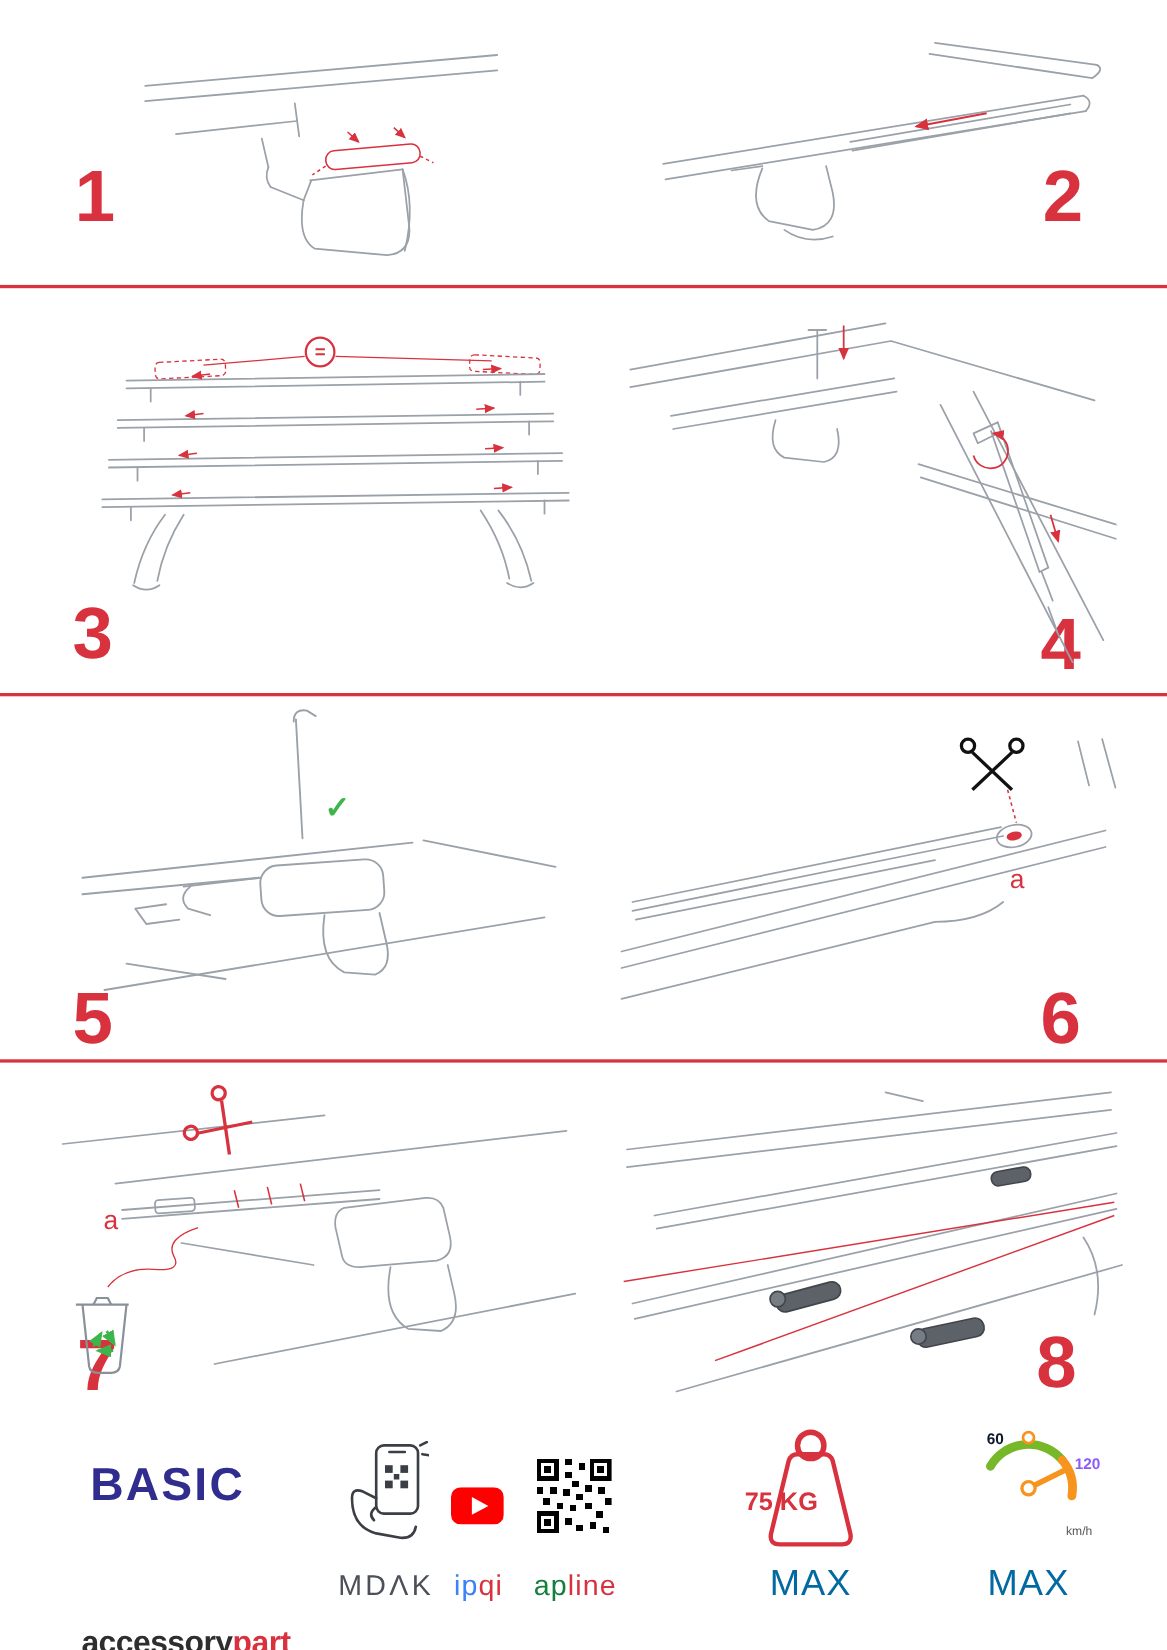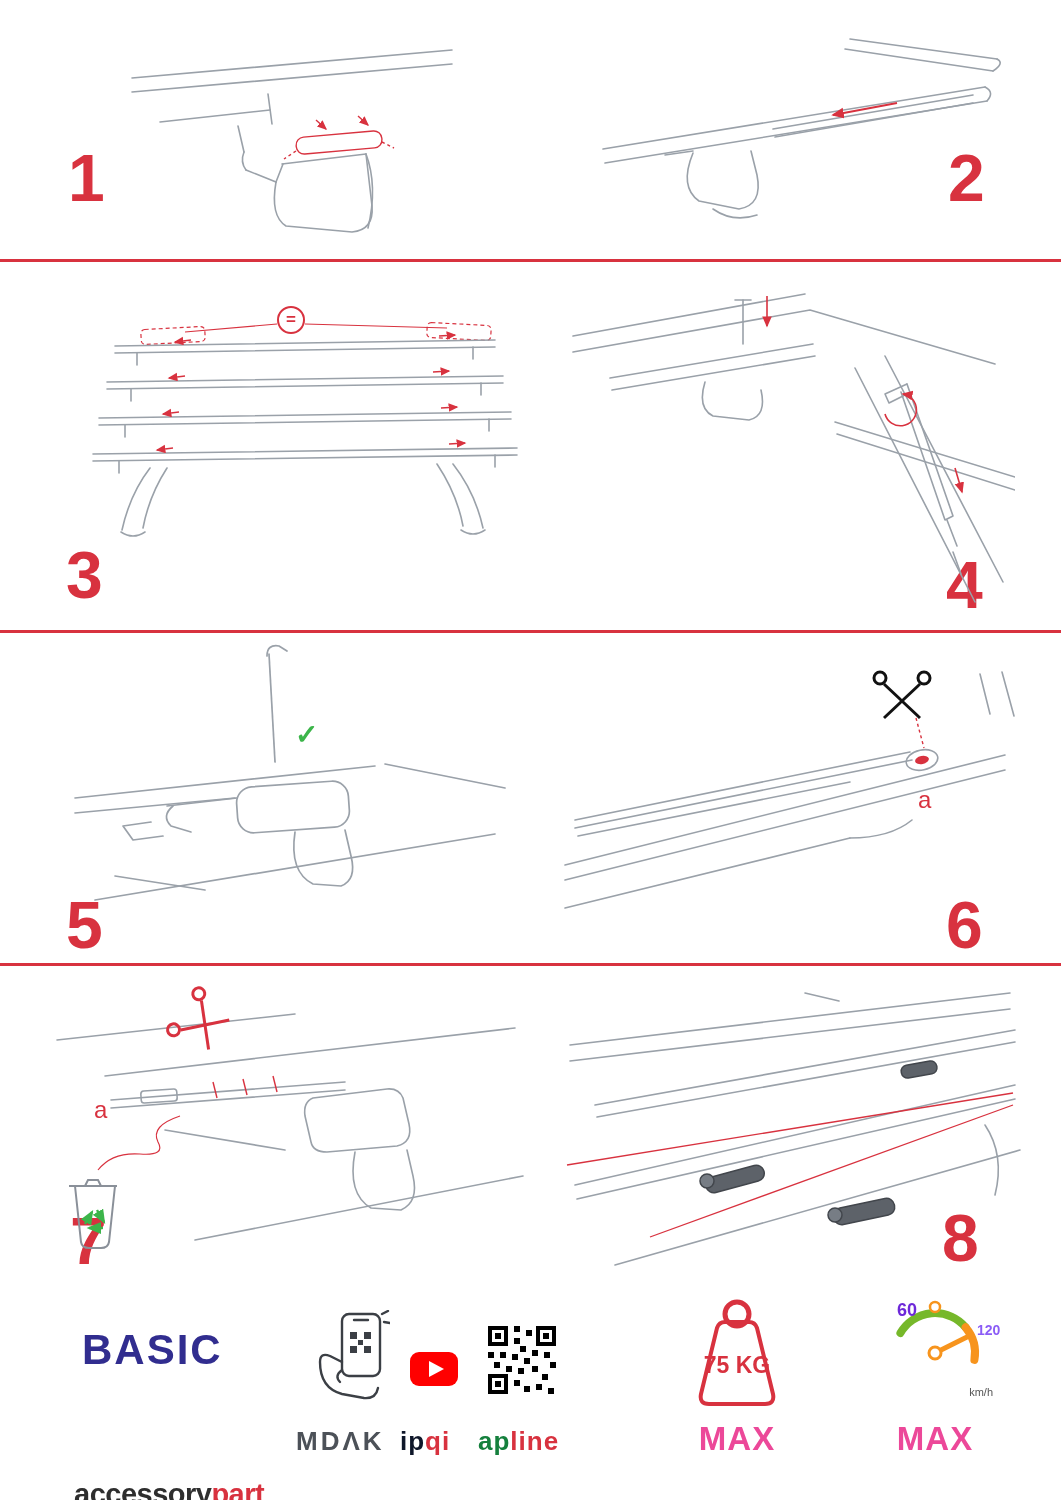--- a/index.html
+++ b/index.html
@@ -9,27 +9,27 @@
   .step-num{position:absolute;font-size:66px;font-weight:600;color:#d8323f;line-height:1}
   .divider{position:absolute;left:0;width:1061px;height:3px;background:#d8323f}
   .illus{position:absolute}
   .badge-eq{position:absolute;width:28px;height:28px;border:2px solid #d8323f;border-radius:50%;
     display:flex;align-items:center;justify-content:center;font-size:17px;font-weight:bold;color:#d8323f;background:#fff;z-index:2}
   .check{position:absolute;color:#3cb54a;font-size:28px;font-weight:bold;z-index:2}
   .cut-label{position:absolute;color:#d8323f;font-size:24px;font-weight:500;z-index:2}
   .brand-title{position:absolute;font-size:42px;font-weight:bold;color:#312d8f;letter-spacing:2px}
   .brand-sub{position:absolute;font-size:29px;font-weight:bold;color:#2e2e2e;letter-spacing:-0.5px}
   .red-part{color:#d8323f}
-  .logo-text{position:absolute;font-size:26px;font-weight:bold;color:#4c5158;letter-spacing:3px;}
+  .logo-text{position:absolute;font-size:26px;font-weight:normal;color:#4c5158;letter-spacing:3px;text-align:center}
   .logo-text.small-sp{letter-spacing:1px}
-  .grey-part{color:#0f172a}
+  .grey-part{color:#3b82f6}
   .dark-part{color:#15803d}
-  .max-label{position:absolute;font-size:33px;font-weight:bold;color:#ec4899;letter-spacing:1px;text-align:center}
-  .weight-value{position:absolute;font-size:23px;font-weight:bold;color:#d8323f;text-align:center}
-  .speed-low{position:absolute;color:#6d28d9;font-size:18px;font-weight:bold}
+  .max-label{position:absolute;font-size:33px;font-weight:normal;color:#0369a1;letter-spacing:1px;text-align:center}
+  .weight-value{position:absolute;font-size:23px;font-weight:bold;color:#d8323f;text-align:left}
+  .speed-low{position:absolute;color:#0f172a;font-size:14px;font-weight:bold}
   .speed-high{position:absolute;color:#8b5cf6;font-size:14px;font-weight:bold}
   .speed-unit{position:absolute;font-size:11px;color:#555;text-align:right}
 </style>
 </head>
 <body>
 
 <div id="page">
 
   <div class="step-num" style="left:68px;top:145px">1</div>
   <svg class="illus" style="left:120px;top:30px" width="340" height="215" viewBox="0 0 340 215">

